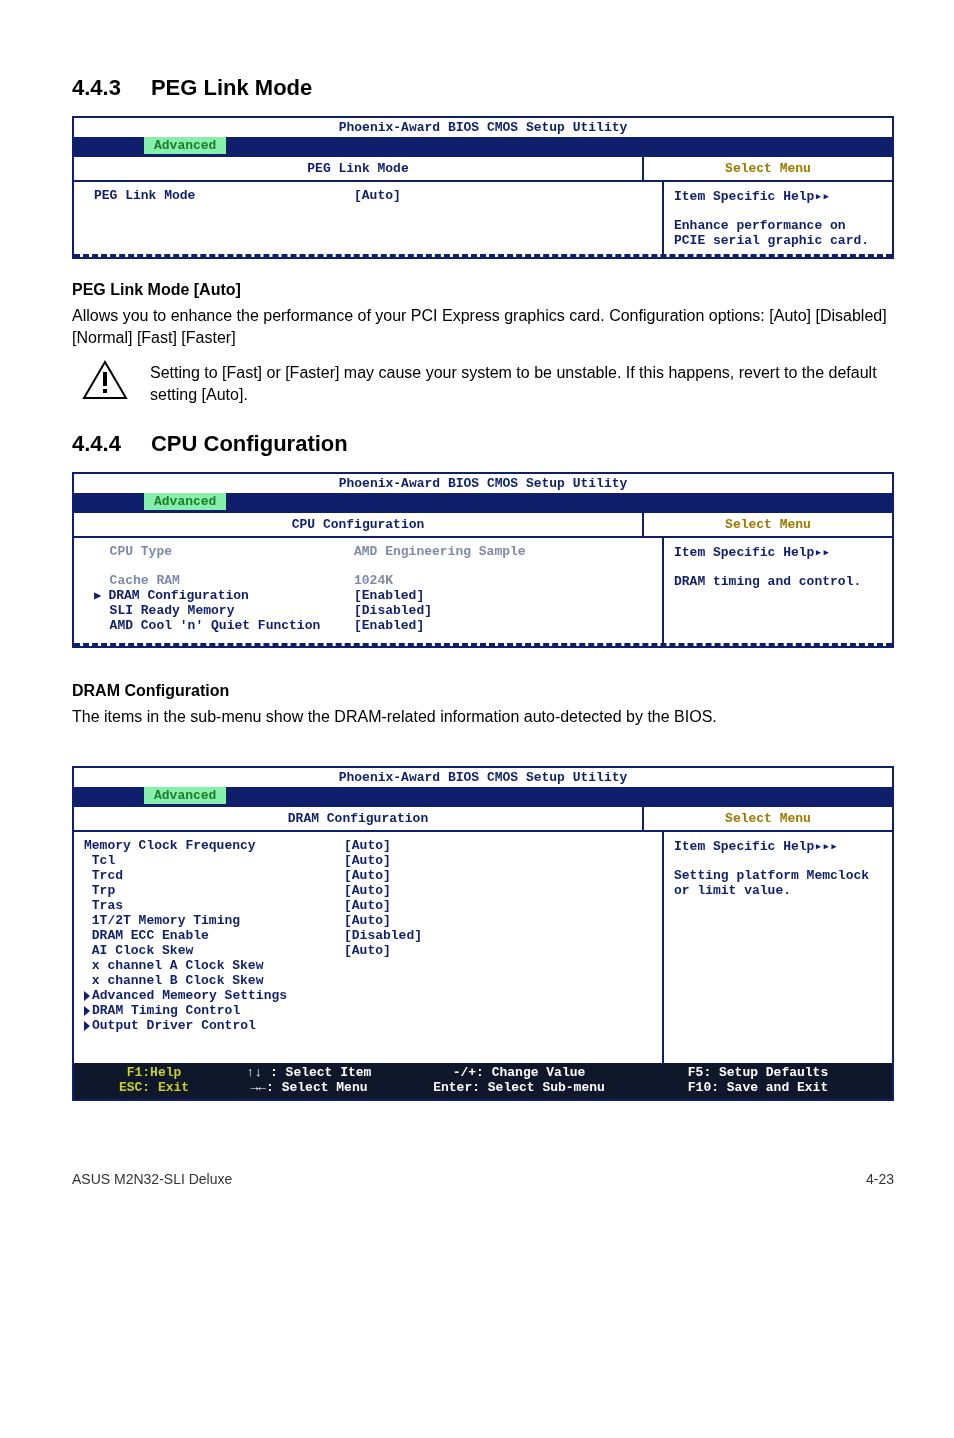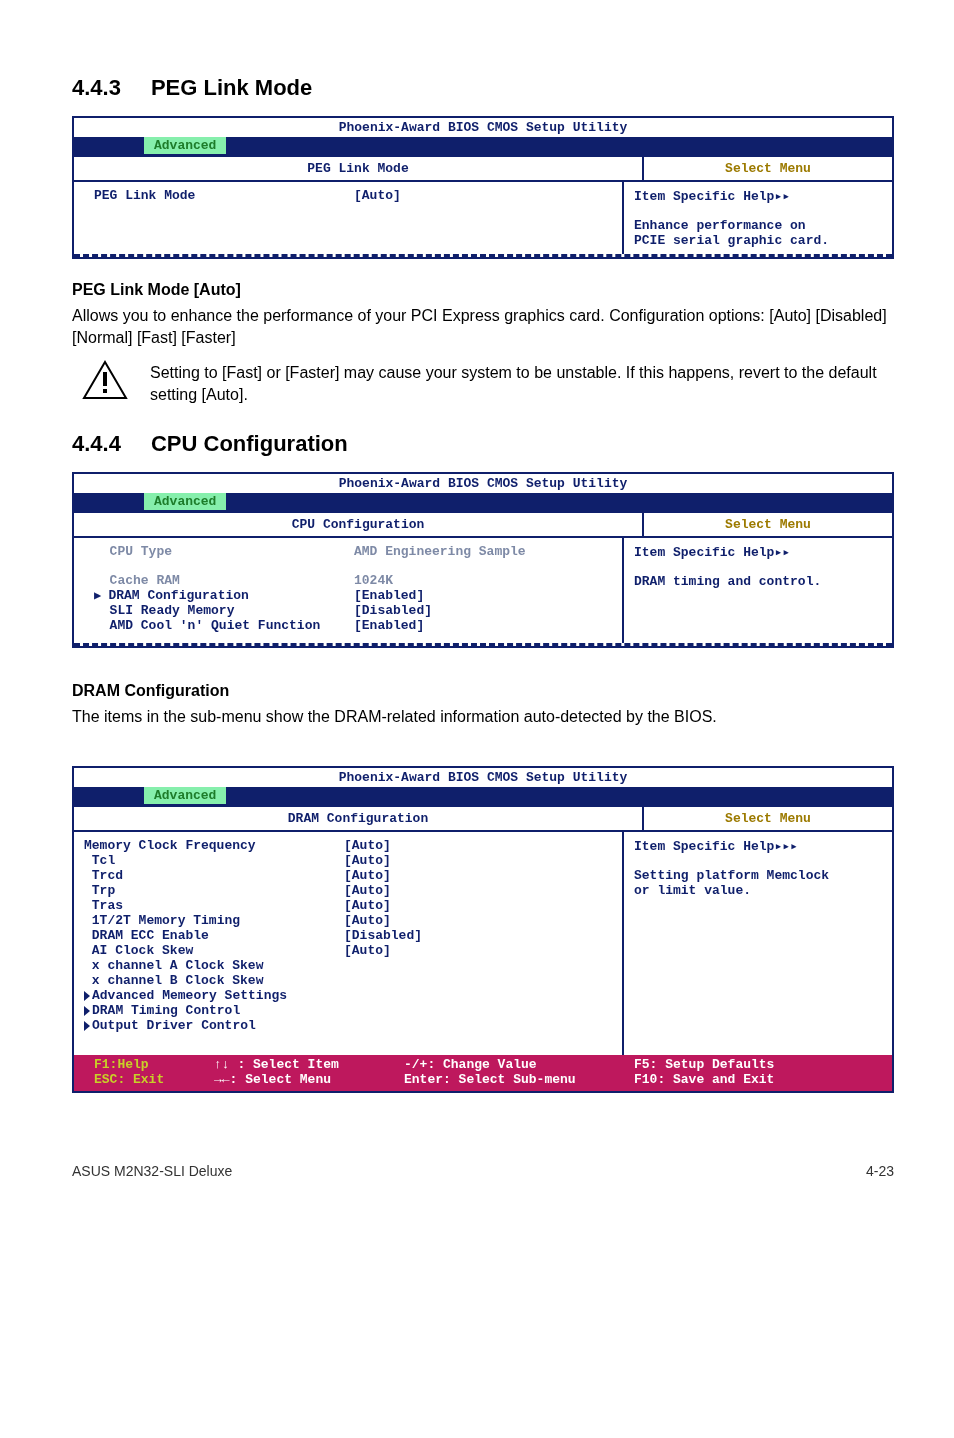--- a/index.html
+++ b/index.html
@@ -15,28 +15,28 @@
   .note-text { font-size: 16px; line-height: 1.35; padding-top: 2px; }
   .bios-box { margin: 8px 0 22px 0; border: 2px solid #0f1f6b; font-family: "Courier New", monospace; font-size: 13px; }
   .bios-title { background: #fff; color: #0f1f6b; text-align: center; font-weight: bold; padding: 2px 0; }
   .bios-tabrow { background: #0f1f6b; height: 18px; position: relative; }
   .bios-tab { position: absolute; top: 0; left: 70px; background: #86efac; color: #1d7c2a; font-weight: bold; padding: 1px 10px; }
   .bios-head { display: flex; }
   .bios-head .left { flex: 1; border-top: 2px solid #0f1f6b; border-right: 2px solid #0f1f6b; border-bottom: 2px solid #0f1f6b; text-align: center; color: #0f1f6b; font-weight: bold; padding: 4px 0; }
   .bios-head .right { width: 248px; border-top: 2px solid #0f1f6b; border-bottom: 2px solid #0f1f6b; text-align: center; color: #9c7a00; font-weight: bold; padding: 4px 0; }
   .bios-body { display: flex; }
   .bios-body .left { flex: 1; border-right: 2px solid #0f1f6b; color: #0f1f6b; font-weight: bold; padding: 6px 8px 10px 20px; }
-  .bios-body .right { width: 268px; color: #0f1f6b; font-weight: bold; padding: 6px 10px; }
+  .bios-body .right { width: 228px; color: #0f1f6b; font-weight: bold; padding: 6px 10px; }
   .row { display: flex; }
   .row .lbl { flex: 0 0 260px; }
   .row .val { }
   .dim { color: #7e8aa6; }
   .tri { font-size: 12px; }
   .bios-dashed { border-bottom: 3px dashed #0f1f6b; height: 0; }
-  .bios-keybar { background: #be185d; color: #fff; display: flex; padding: 2px 10px 4px 20px; font-weight: bold; }
+  .bios-keybar { background: #0f172a; color: #fff; display: flex; padding: 2px 10px 4px 20px; font-weight: bold; text-align: center; }
   .bios-keybar .col { flex: 1; }
   .bios-keybar .col span { display: block; }
   .bios-keycol-a { flex: 0 0 120px !important; color: #c8d028; }
   .bios-keycol-b { flex: 0 0 190px !important; }
   .bios-keycol-c { flex: 0 0 230px !important; }
   .bios-keycol-d { }
   .footer { display: flex; justify-content: space-between; font-size: 14px; color: #333; margin-top: 70px; }
   .subarrow { display:inline-block; width:0; height:0; border-top:5px solid transparent; border-bottom:5px solid transparent; border-left:6px solid #0f1f6b; margin-right:2px; vertical-align: middle; }
 </style>
 </head>
@@ -144,21 +144,21 @@
   <div class="bios-box" style="margin-bottom:0">
     <div class="bios-title">Phoenix-Award BIOS CMOS Setup Utility</div>
     <div class="bios-tabrow">
       <div class="bios-tab">Advanced</div>
     </div>
     <div class="bios-head">
       <div class="left">DRAM Configuration</div>
       <div class="right">Select Menu</div>
     </div>
     <div class="bios-body">
-      <div class="left" id="bios3-left" style="padding-left:10px; padding-bottom:22px;">
+      <div class="left" id="bios3-left" style="padding-left:10px; padding-bottom:30px;">
           <div class="row">
             <div class="lbl"><span>Memory Clock Frequency</span></div>
             <div class="val">[Auto]</div>
           </div>
           <div class="row">
             <div class="lbl"><span>&nbsp;</span><span>Tcl</span></div>
             <div class="val">[Auto]</div>
           </div>
           <div class="row">
             <div class="lbl"><span>&nbsp;</span><span>Trcd</span></div>

